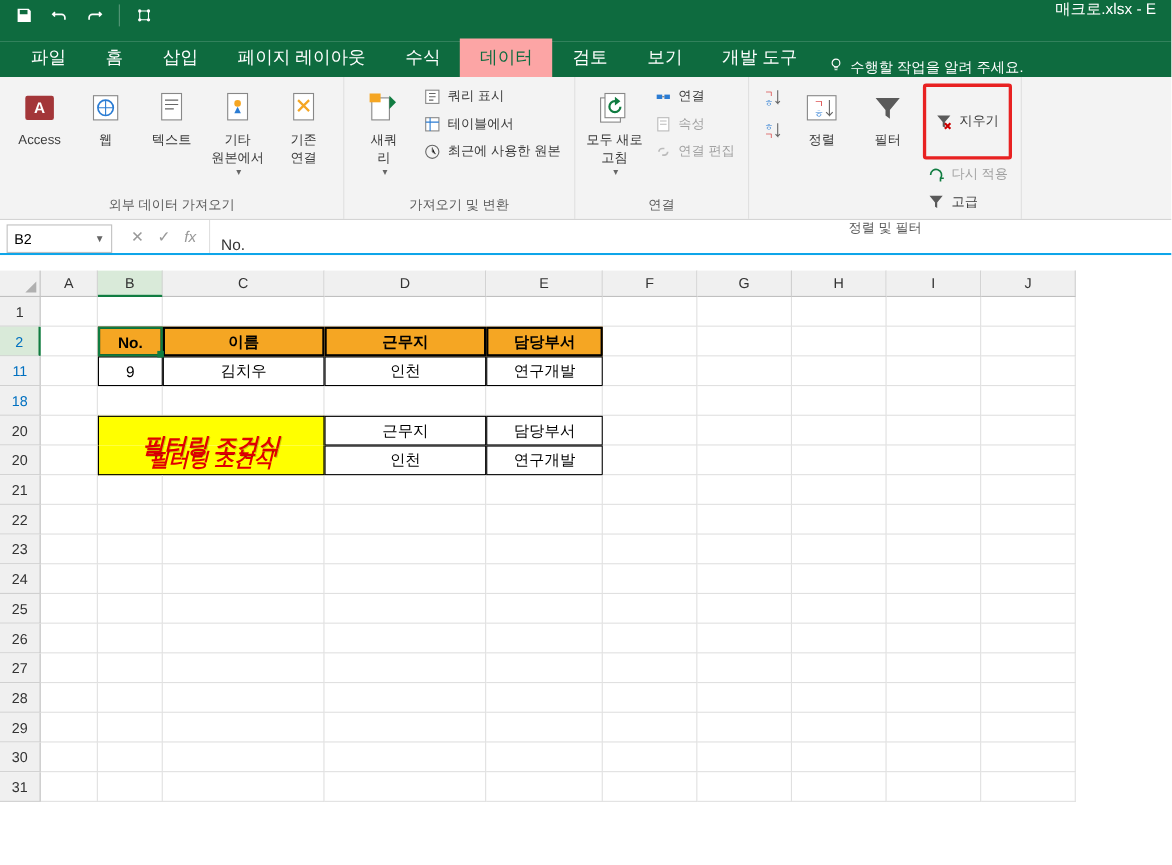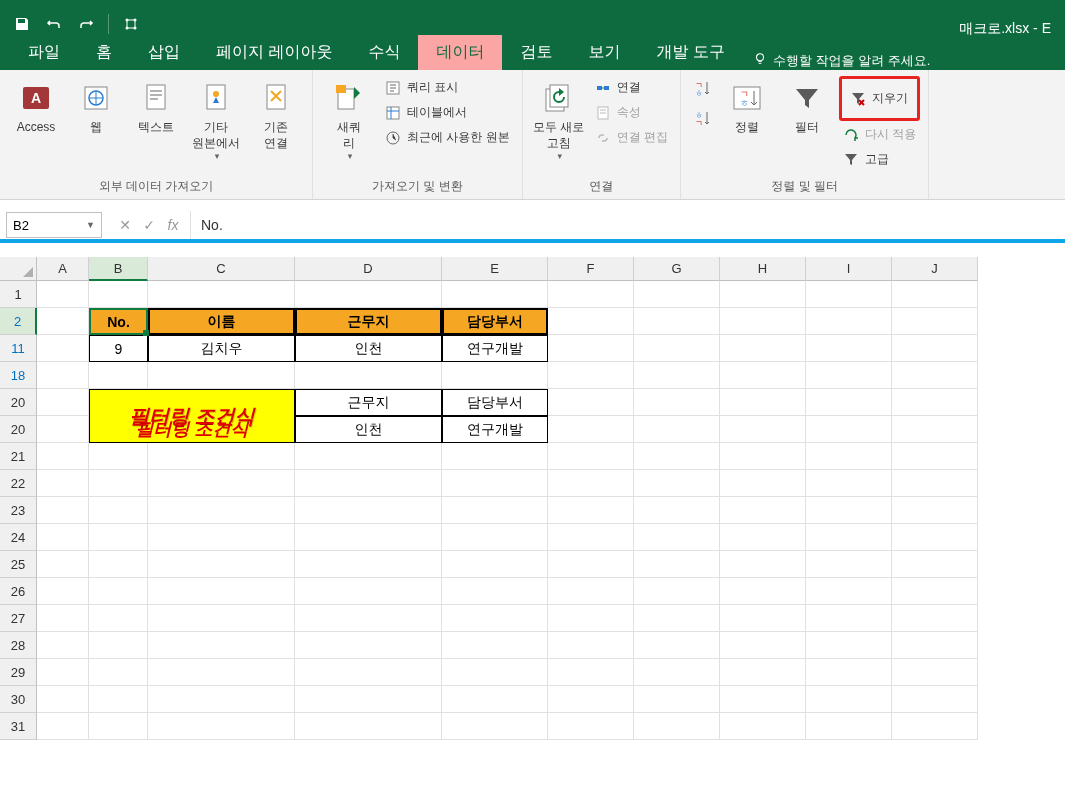--- a/index.html
+++ b/index.html
@@ -1,19 +1,19 @@
 <!DOCTYPE html>
 <html><head>
 <meta charset="utf-8">
 <style>
 * { box-sizing: border-box; margin: 0; padding: 0; font-family: "Malgun Gothic", sans-serif; }
 body { background: #fff; width: 1065px; height: 786px; overflow: hidden; }
 
 
-.titlebar { background: #0e6b3f; height: 38px; display: flex; align-items: flex-end; padding: 0 8px; color: #fff; }
+.titlebar { background: #0e6b3f; height: 38px; display: flex; align-items: flex-start; padding: 0 8px; color: #fff; }
 .qat { display: flex; gap: 4px; align-items: center; }
 .qat-btn { width: 28px; height: 28px; display: flex; align-items: center; justify-content: center; color: #fff; cursor: pointer; }
 .qat-sep { width: 1px; height: 20px; background: rgba(255,255,255,0.3); margin: 0 4px; }
 .title-text { flex: 1; text-align: right; font-size: 14px; padding-right: 6px; }
 
 
 .ribbon-tabs { background: #0e6b3f; height: 32px; display: flex; align-items: flex-end; padding-left: 10px; }
 .ribbon-tab { padding: 7px 18px; color: #fff; font-size: 16px; cursor: pointer; }
 .ribbon-tab.active { background: #fca5a5; color: #0e6b3f; }
 .tell-me { color: #fff; font-size: 13px; padding: 0 10px; display: flex; gap: 6px; }
@@ -24,25 +24,25 @@
 .ribbon-group { border-right: 1px solid #e0e0e0; padding: 6px 8px 2px; display: flex; flex-direction: column; }
 .ribbon-group-content { flex: 1; display: flex; align-items: flex-start; gap: 4px; }
 .ribbon-group-label { text-align: center; font-size: 12px; color: #5a5a5a; padding: 4px 0 2px; }
 .rbtn-lg { display: flex; flex-direction: column; align-items: center; width: 56px; padding: 4px 2px; cursor: pointer; font-size: 12px; color: #3a3a3a; }
 .rbtn-lg .ricon { width: 36px; height: 36px; margin-bottom: 4px; display: flex; align-items: center; justify-content: center; }
 .rbtn-lg .rlabel { text-align: center; line-height: 1.3; }
 .rbtn-sm { display: flex; align-items: center; gap: 6px; font-size: 12px; color: #3a3a3a; padding: 3px 4px; cursor: pointer; white-space: nowrap; }
 .rbtn-sm.disabled { color: #a0a0a0; }
 .rbtn-sm .ricon { width: 16px; height: 16px; display: flex; align-items: center; justify-content: center; }
 .vstack { display: flex; flex-direction: column; gap: 2px; }
-.highlight-box { border: 3px solid #e82121; border-radius: 3px; padding: 8px 4px; }
+.highlight-box { border: 3px solid #e82121; border-radius: 3px; padding: 20px 4px; }
 .dropdown-arrow::after { content: "▾"; font-size: 9px; margin-left: 2px; color: #666; }
 
 
-.formula-bar { height: 32px; border-bottom: 4px solid #0ea5e9; display: flex; align-items: center; background: #fff; margin-top: 11px; }
+.formula-bar { height: 32px; border-bottom: 2px solid #0ea5e9; display: flex; align-items: flex-end; background: #fff; }
 .name-box { width: 96px; height: 26px; border: 1px solid #c0c0c0; margin: 0 6px; padding: 0 6px; font-size: 13px; display: flex; align-items: center; justify-content: space-between; }
 .name-box-arrow { font-size: 9px; color: #666; }
 .fb-btns { display: flex; gap: 2px; padding: 0 6px; border-right: 1px solid #e0e0e0; height: 100%; align-items: center; }
 .fb-btn { width: 22px; height: 22px; display: flex; align-items: center; justify-content: center; color: #999; cursor: pointer; font-size: 14px; }
 .fb-input { flex: 1; padding: 0 10px; font-size: 14px; color: #333; }
 
 .formula-spacer { height: 14px; background: #fff; }
 
 
 .grid { display: flex; }

